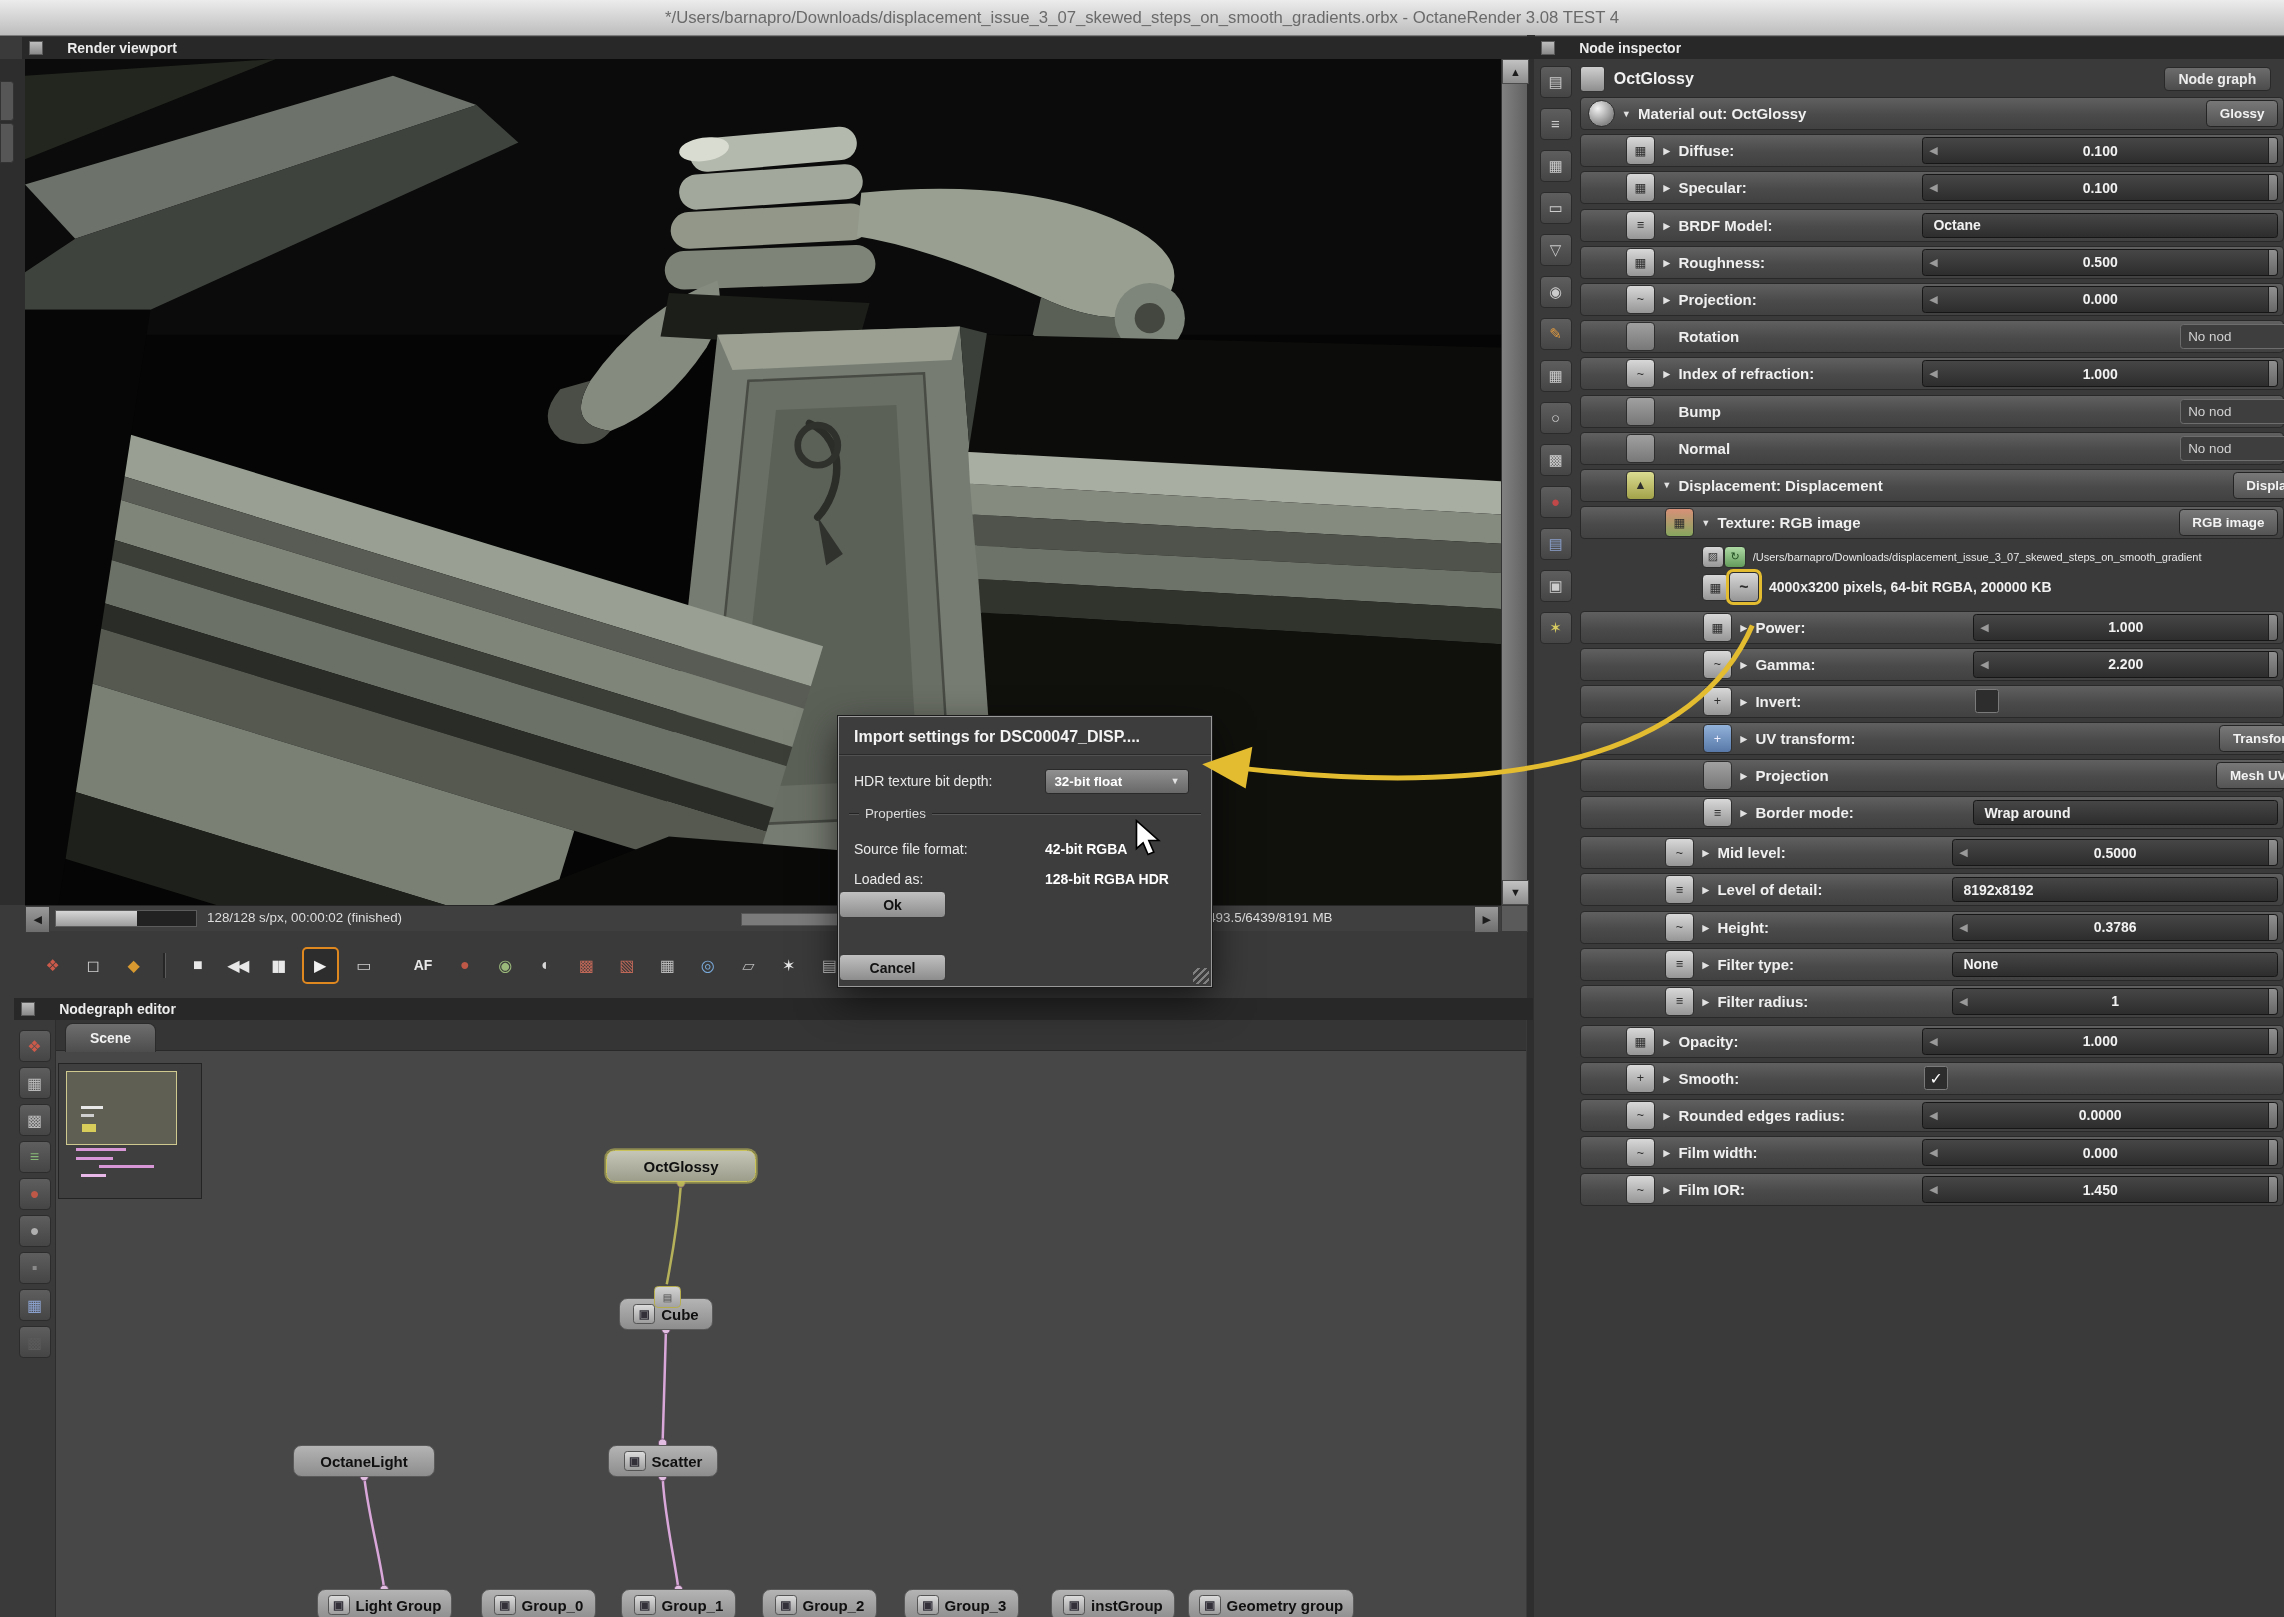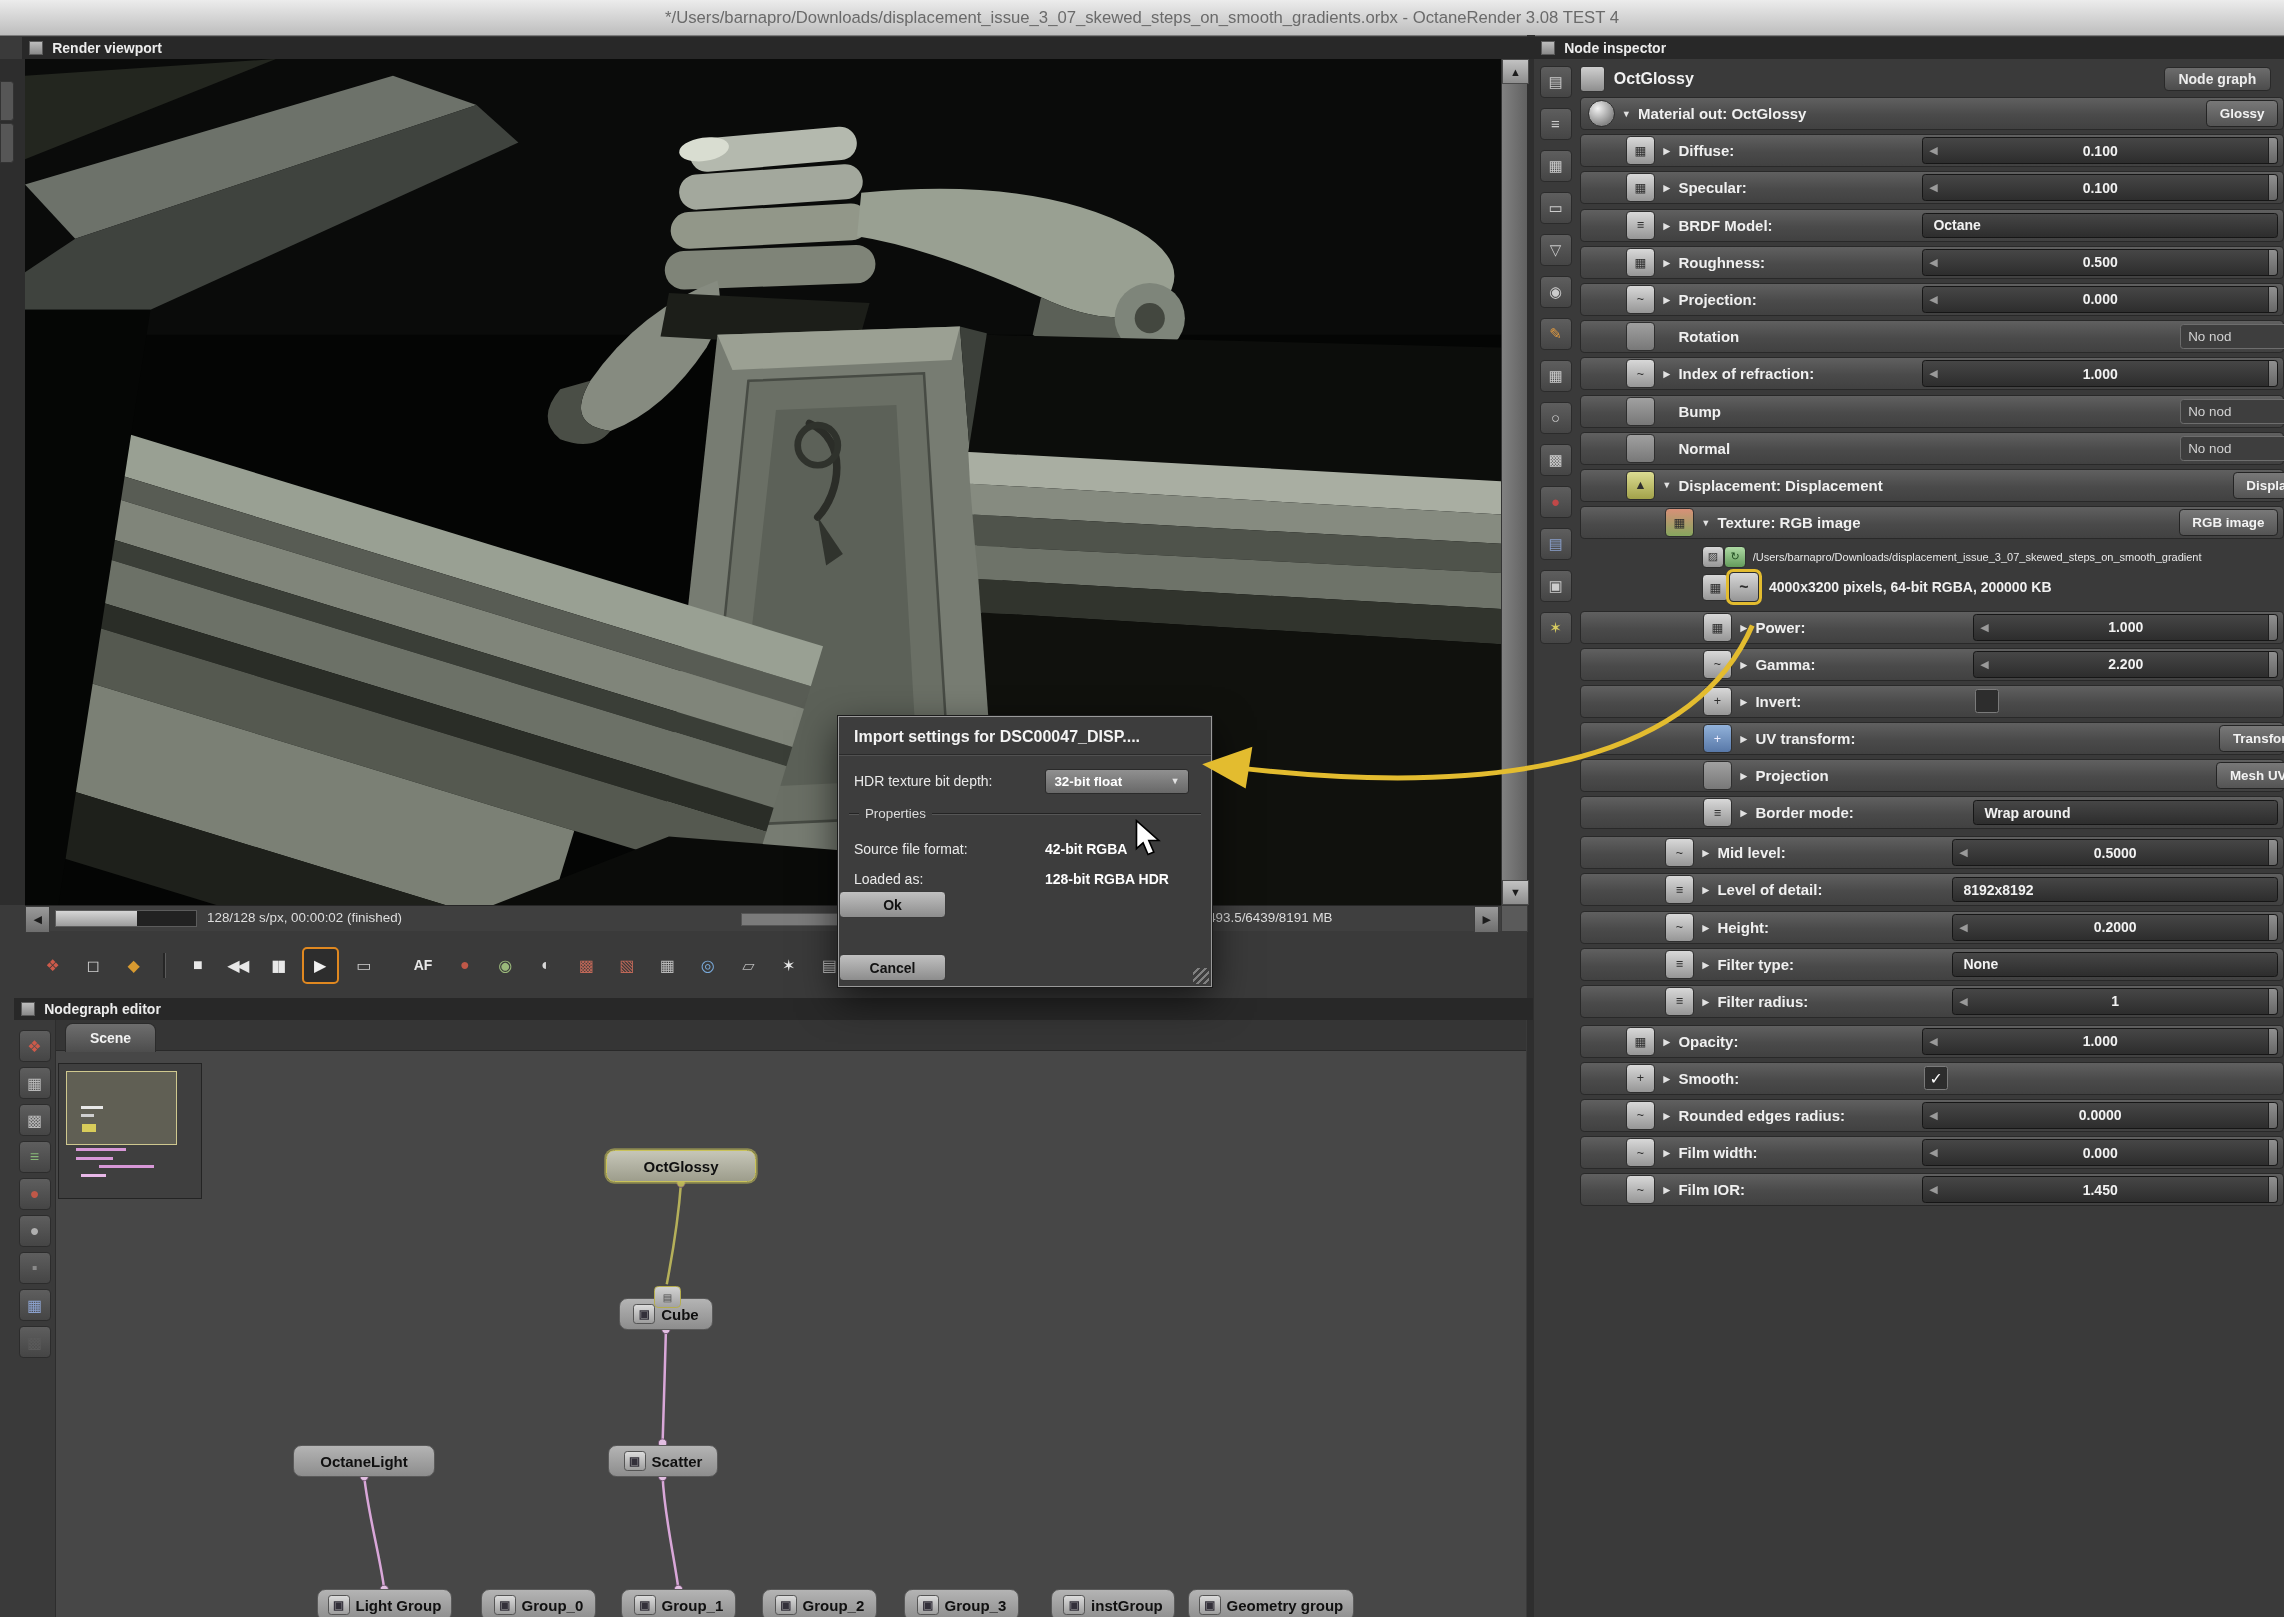--- a/index.html
+++ b/index.html
@@ -7,21 +7,21 @@
     position:relative;width:2284px;height:1618px;overflow:hidden;
     background:#3a3a3a;font-family:"Liberation Sans",sans-serif;
     -webkit-font-smoothing:antialiased;
   }
   
   .titlebar{position:absolute;left:0;top:0;width:2284px;height:35px;
     background:linear-gradient(#ececec,#bdbdbd);border-bottom:0.8px solid #7c7c7c;
     display:flex;align-items:center;justify-content:center;color:#6a6a6a;font-size:16.7px;}
   
   .panel-header{position:absolute;height:22px;background:#282828;color:#ececec;
-    font-size:14px;font-weight:bold;display:flex;align-items:center;gap:9px;padding-left:6.7px;}
+    font-size:14px;font-weight:bold;display:flex;align-items:center;gap:24px;padding-left:6.7px;}
   .ph-box{width:12.5px;height:12.5px;background:linear-gradient(#bdbdbd,#8a8a8a);border:0.8px solid #5a5a5a;}
   #vp-header{left:22px;top:37px;width:1505px;}
   #ni-header{left:1534px;top:37px;width:750px;}
   #ng-header{left:14px;top:998px;width:1512px;}
   .vdivider{position:absolute;left:1527px;top:35px;width:7.5px;height:1583px;background:#2e2e2e;}
   
   .edge-strip{position:absolute;left:0;top:59px;width:25px;height:846px;background:#2d2d2d;}
   .edge-tab{position:absolute;left:0;width:11.7px;height:38px;background:#565656;border:0.8px solid #333;border-radius:0 3.3px 3.3px 0;}
   .render-viewport{position:absolute;left:25px;top:59px;width:1476px;height:846px;background:#000;overflow:hidden;}
   .render-viewport svg{display:block;width:100%;height:100%;}
@@ -530,21 +530,21 @@
         <span class="expander">▶</span>
         <span class="rlabel">Level of detail:</span>
         <div class="tbox">8192x8192</div>
       </div>
       <div class="irow ind2 t-slider">
         <span class="ricon ic-float">~</span>
         <span class="expander">▶</span>
         <span class="rlabel">Height:</span>
         <div class="slider">
           <span class="sarr">◀</span>
-          <span class="sval">0.2000</span>
+          <span class="sval">0.3786</span>
           <span class="snub"></span>
         </div>
       </div>
       <div class="irow ind2 t-text">
         <span class="ricon ic-enum">≡</span>
         <span class="expander">▶</span>
         <span class="rlabel">Filter type:</span>
         <div class="tbox">None</div>
       </div>
       <div class="irow ind2 t-slider">

